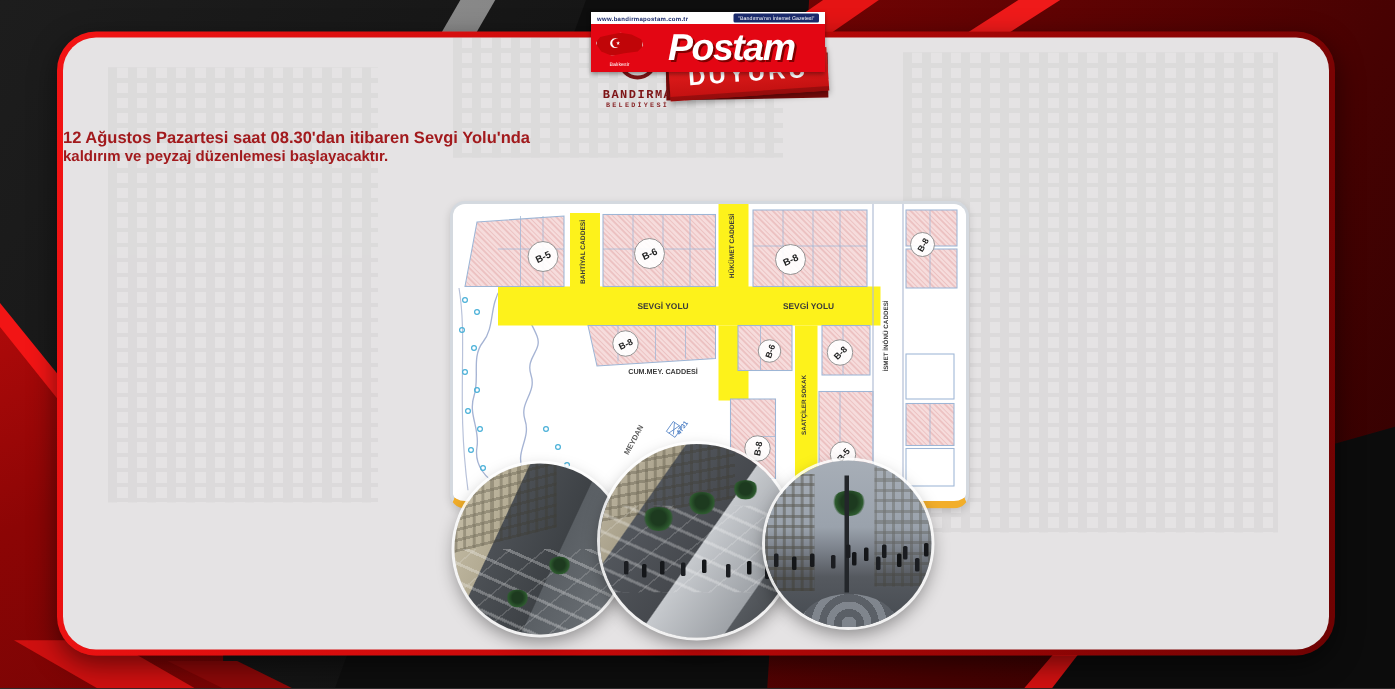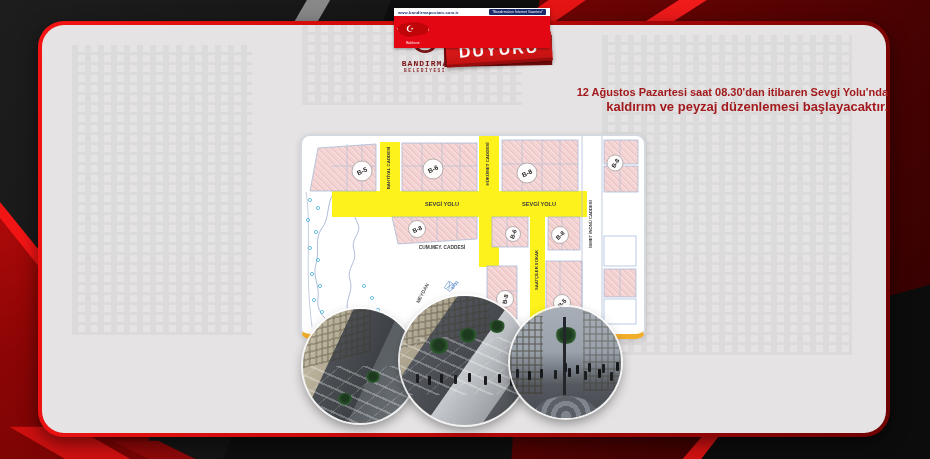--- a/index.html
+++ b/index.html
@@ -63,23 +63,23 @@
           background:linear-gradient(180deg,#ee2020 0%,#c01010 100%);
           transform:rotate(-4deg);display:flex;align-items:center;justify-content:center;
           box-shadow:inset 0 -3px 0 rgba(0,0,0,.22),0 2px 4px rgba(0,0,0,.35);}
   .ribbon span{color:#fff;font-weight:bold;font-size:16px;letter-spacing:2px;}
 
   .muni{left:396px;top:24px;width:58px;height:66px;z-index:5;text-align:center;font-family:Liberation Mono, monospace;}
   .muni-name{font-size:8px;font-weight:bold;color:#7d1416;letter-spacing:1px;margin-top:1px;}
   .muni-sub{font-size:4.5px;font-weight:bold;color:#8a2a2c;letter-spacing:1.5px;}
 
   
-  .ann{left:42px;width:846px;text-align:right;z-index:4;color:#a21a1d;font-weight:bold;}
+  .ann{left:42px;width:846px;text-align:left;z-index:4;color:#a21a1d;font-weight:bold;}
   .ann1{top:86px;font-size:11px;}
-  .ann2{top:99px;font-size:13px;}
+  .ann2{top:99px;font-size:10px;}
   .ann-head{top:114px;font-size:15px;color:#ab1b1f;letter-spacing:.3px;}
 
   
   .map-panel{left:300px;top:134px;width:342px;height:198px;background:#fff;z-index:3;
              border:2px solid #d4d9df;border-bottom:5px solid #f2ae2a;border-radius:10px;
              box-shadow:0 2px 6px rgba(0,0,0,.15);}
   .map-panel svg{display:block;}
 
   
   .photo{position:absolute;border-radius:50%;overflow:hidden;z-index:8;
@@ -139,20 +139,21 @@
     <div class="postam-strip">
       <span class="postam-url">www.bandirmapostam.com.tr</span>
       <span class="postam-slogan">"Bandırma'nın İnternet Gazetesi"</span>
     </div>
     <div class="postam-main">
       <div class="tr-map">
         <div class="tr-shape"></div>
         <div class="tr-moon">☪</div>
         <div class="tr-region">Balıkesir</div>
       </div>
+      <div class="postam-title">Postam</div>
     </div>
   </div>
 
   <div class="abs muni">
     <svg width="34" height="34" viewBox="0 0 34 34" style="display:block;margin:0 auto;">
       <circle cx="17" cy="16" r="13" fill="#7d1416"></circle>
       <path d="M17 7 a9 9 0 1 0 9 9 a7 7 0 1 1 -7 -7 a4.5 4.5 0 1 0 4.5 4.5" fill="none" stroke="#e5e3e4" stroke-width="2.6"></path>
       <circle cx="21" cy="13" r="1.6" fill="#e5e3e4"></circle>
     </svg>
     <div class="muni-name">BANDIRMA</div>

